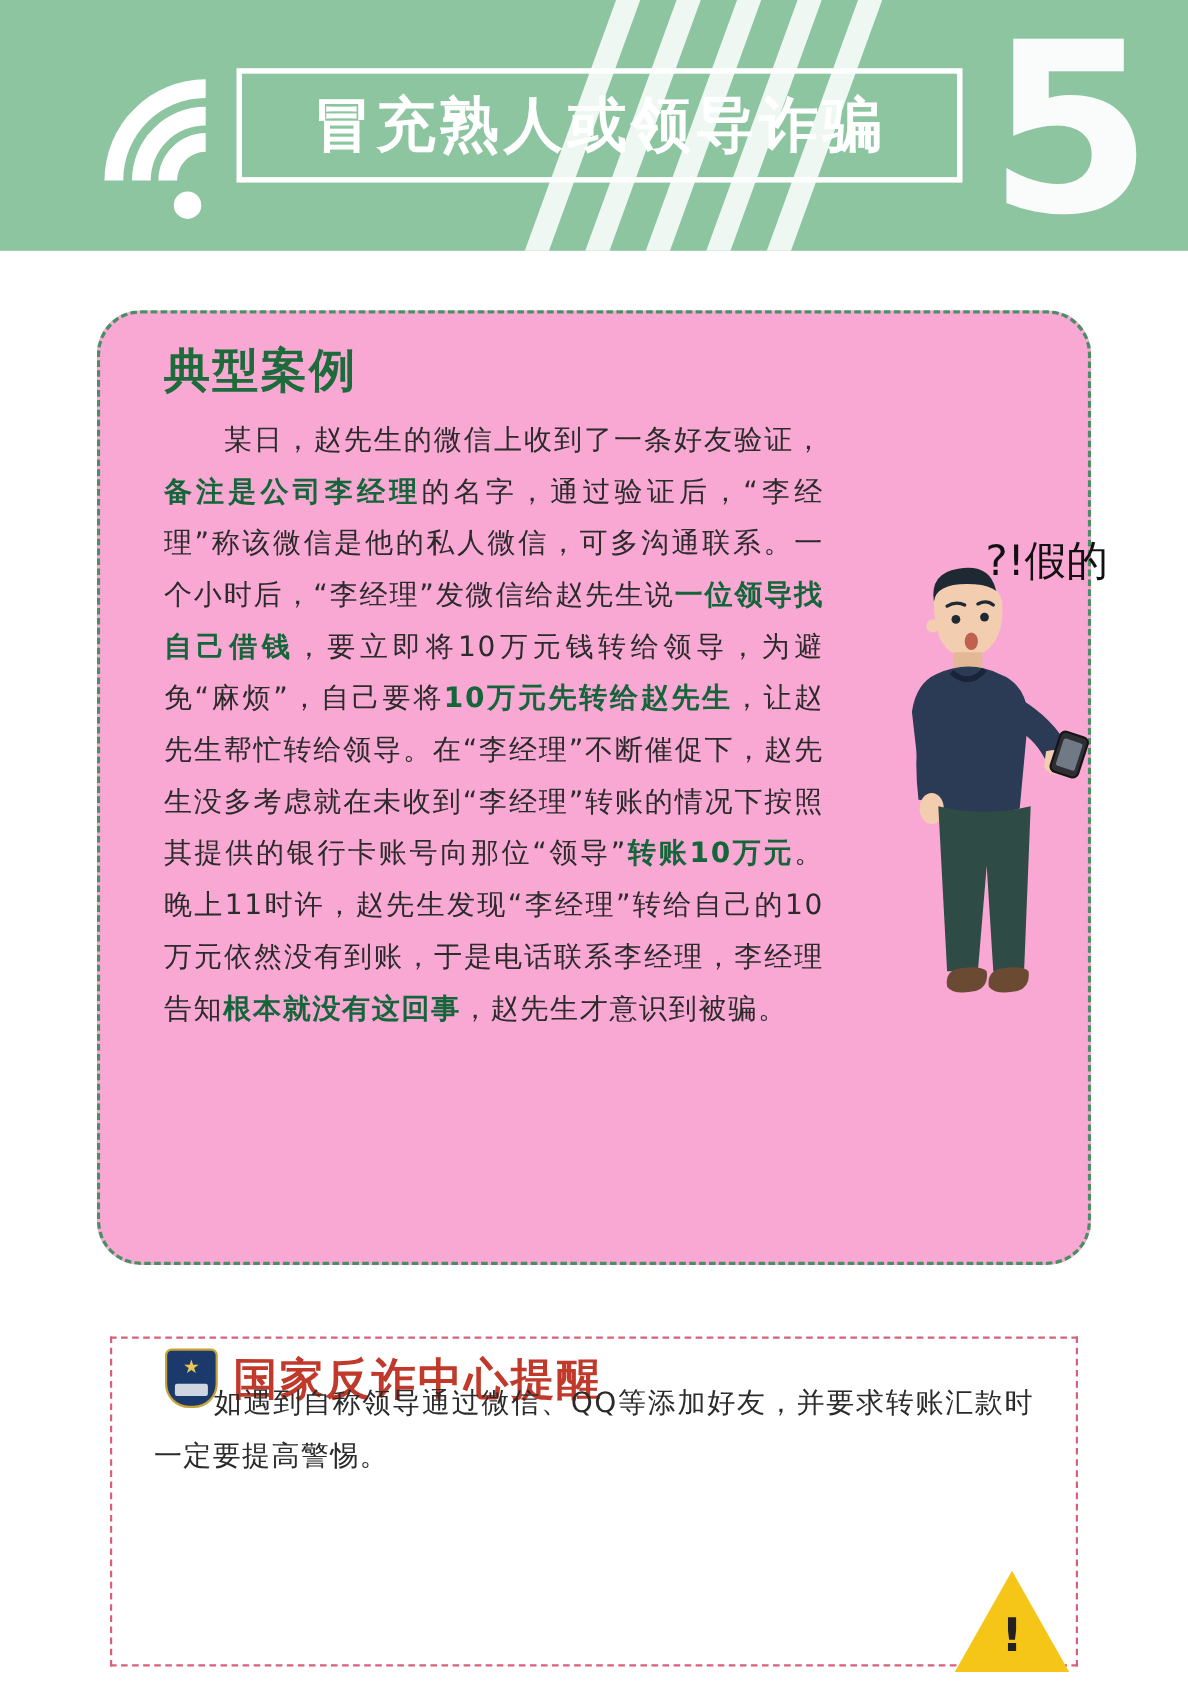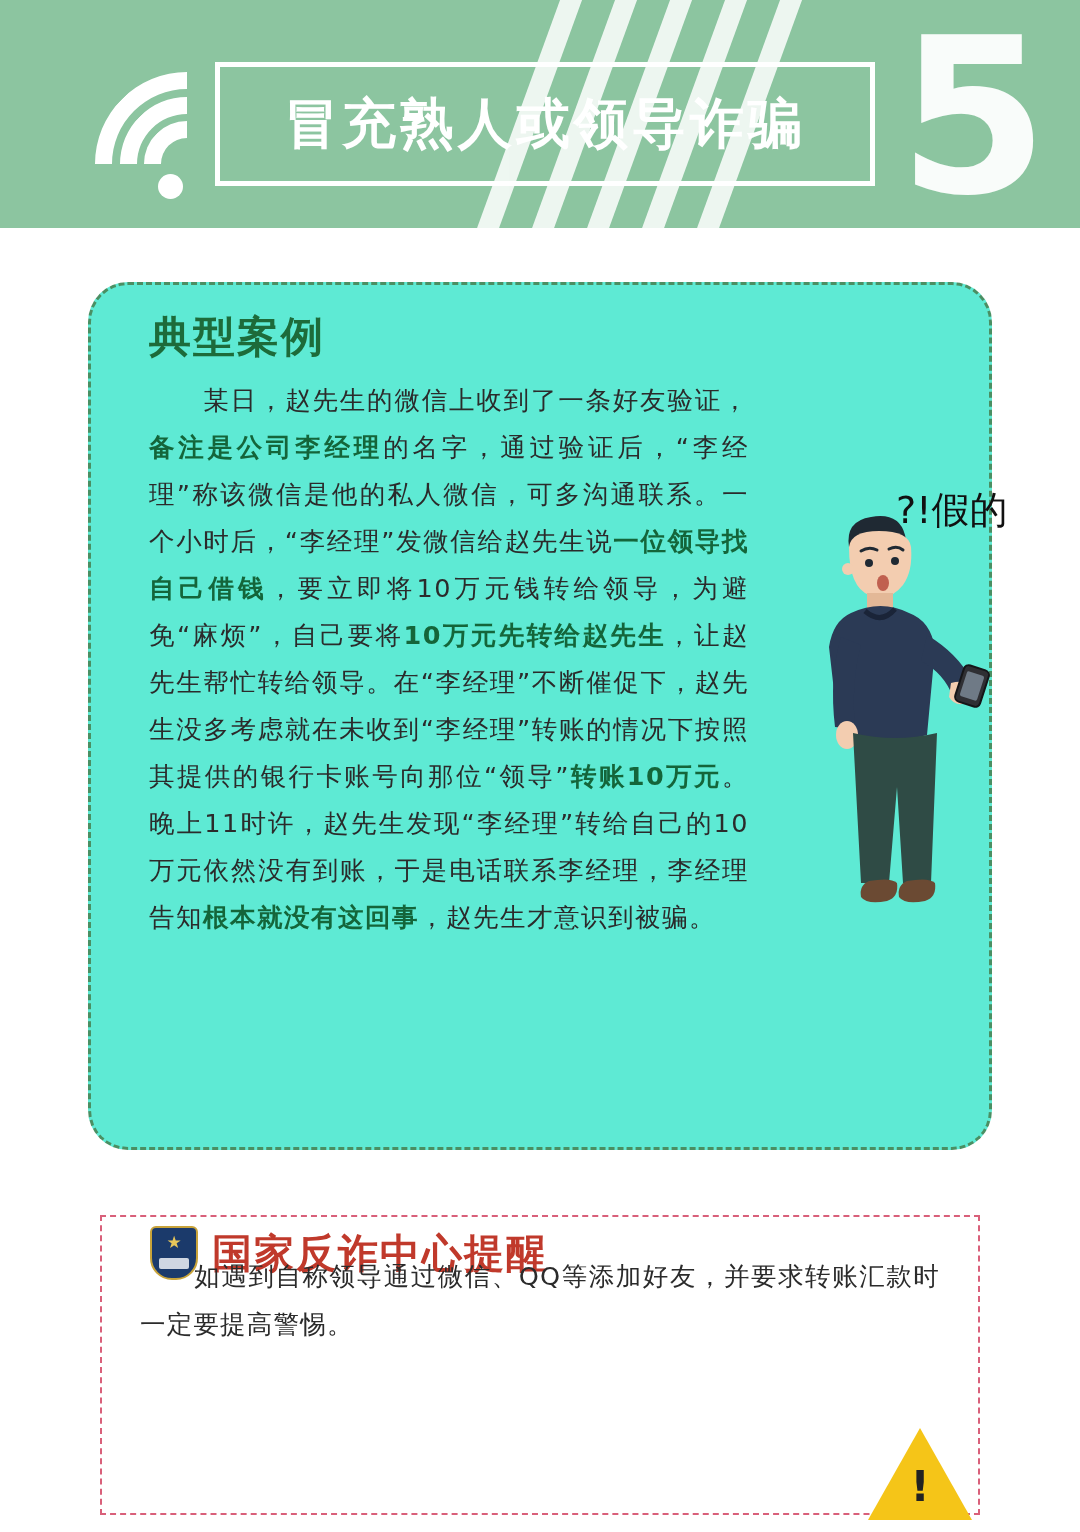--- a/index.html
+++ b/index.html
@@ -85,21 +85,21 @@
     font-family: "DejaVu Sans", sans-serif;
     letter-spacing: -6px;
     opacity: 0.95;
   }
 
   .title-box {
     position: absolute;
     left: 215px;
     top: 62px;
     width: 660px;
-    height: 124px;
+    height: 104px;
     border: 5px solid #ffffff;
     box-sizing: border-box;
     display: flex;
     align-items: center;
     justify-content: center;
   }
   .title-text {
     font-size: 54px;
     font-weight: bold;
     color: #ffffff;
@@ -108,21 +108,21 @@
     white-space: nowrap;
   }
 
   
   .case-card {
     position: absolute;
     left: 88px;
     top: 282px;
     width: 904px;
     height: 868px;
-    background: #5eead4;
+    background: #f9a8d4;
     border: 3px dashed #4a8f63;
     border-radius: 40px;
     box-sizing: border-box;
     padding-left: 24px;
   }
   .case-title {
     position: absolute;
     left: 58px;
     top: 24px;
     font-size: 42px;

